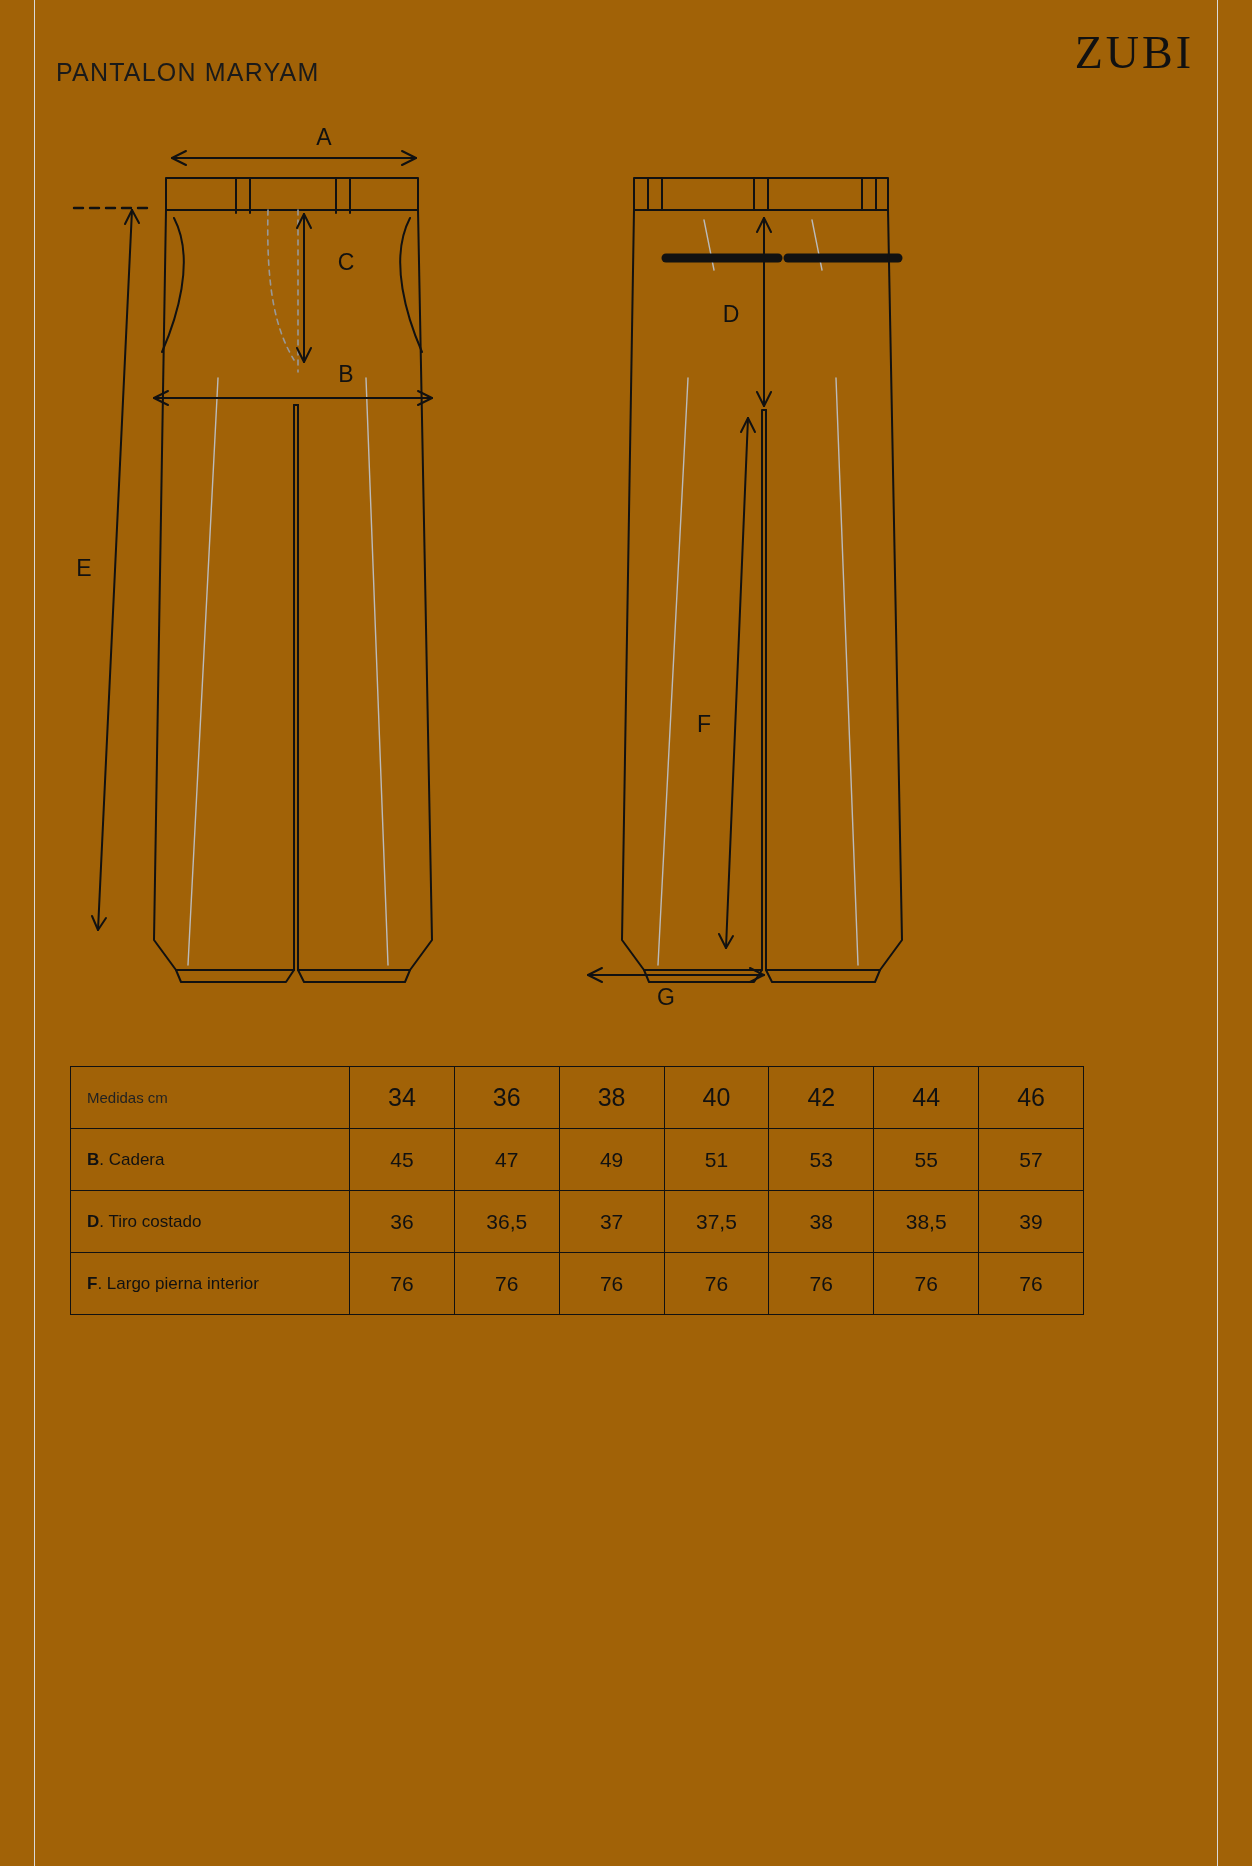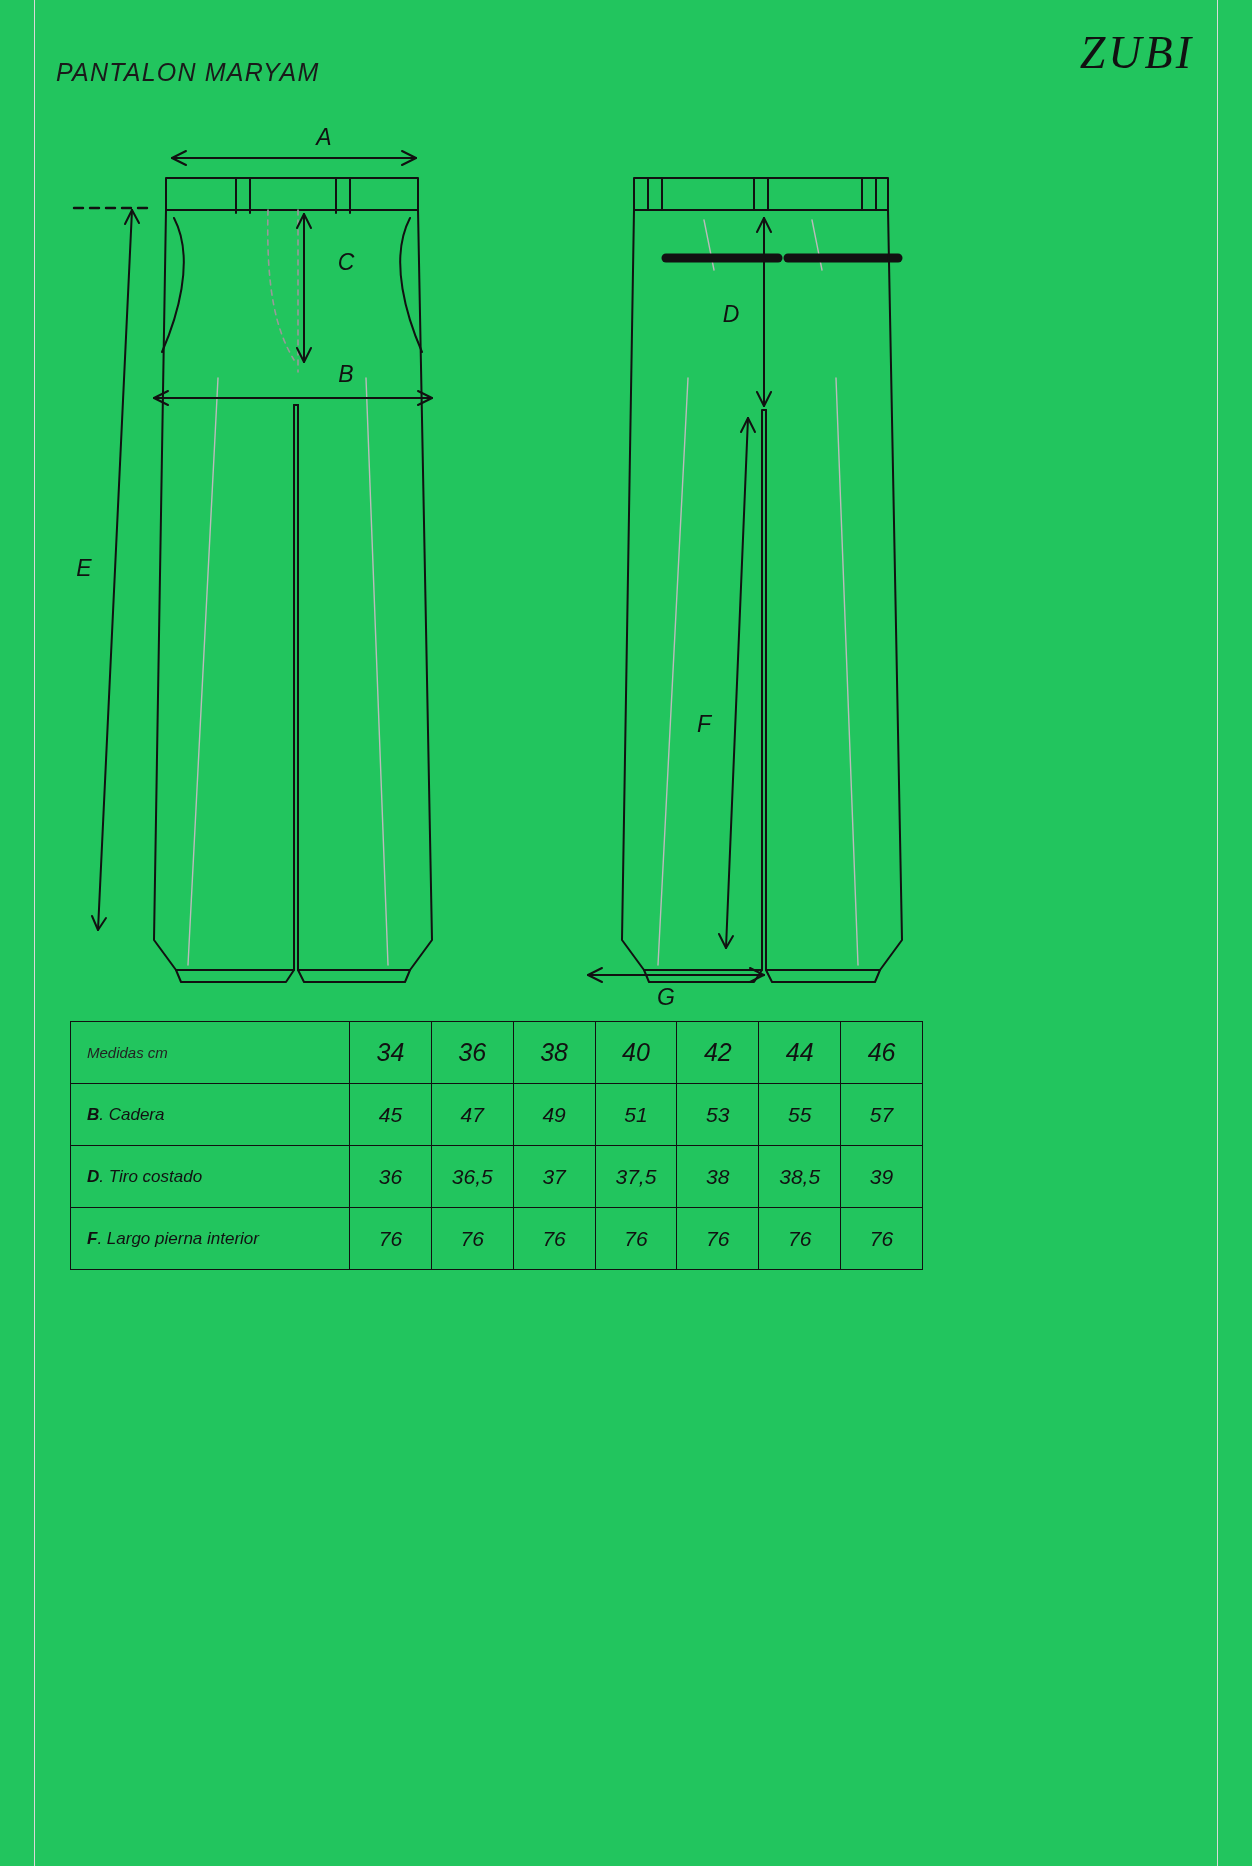--- a/index.html
+++ b/index.html
@@ -13,22 +13,21 @@
     font-family: "Liberation Sans", sans-serif;
     color: #111111;
     position: relative;
     overflow: hidden;
   }
   .page {
     position: absolute;
     left: 0; top: 0;
     width: 1252px;
     height: 1866px;
-    background: #22c55e;
-    font-style: italic;
+    background: #a16207;
   }
   
   .frame-left {
     position: absolute;
     left: 34px; top: 0; bottom: 0;
     width: 1px;
     background: #d9d9d9;
   }
   .frame-right {
     position: absolute;
@@ -60,22 +59,22 @@
     top: 110px;
     width: 1180px;
     height: 910px;
   }
   .tech-area svg { display: block; }
 
   
   .size-table {
     position: absolute;
     left: 70px;
-    top: 1021px;
-    width: 853px;
+    top: 1066px;
+    width: 1014px;
     border-collapse: collapse;
     table-layout: fixed;
     padding-left: 24px;
   }
   .size-table td, .size-table th {
     border: 1px solid #111;
     height: 61px;
     text-align: center;
     font-weight: 400;
     font-size: 21px;

